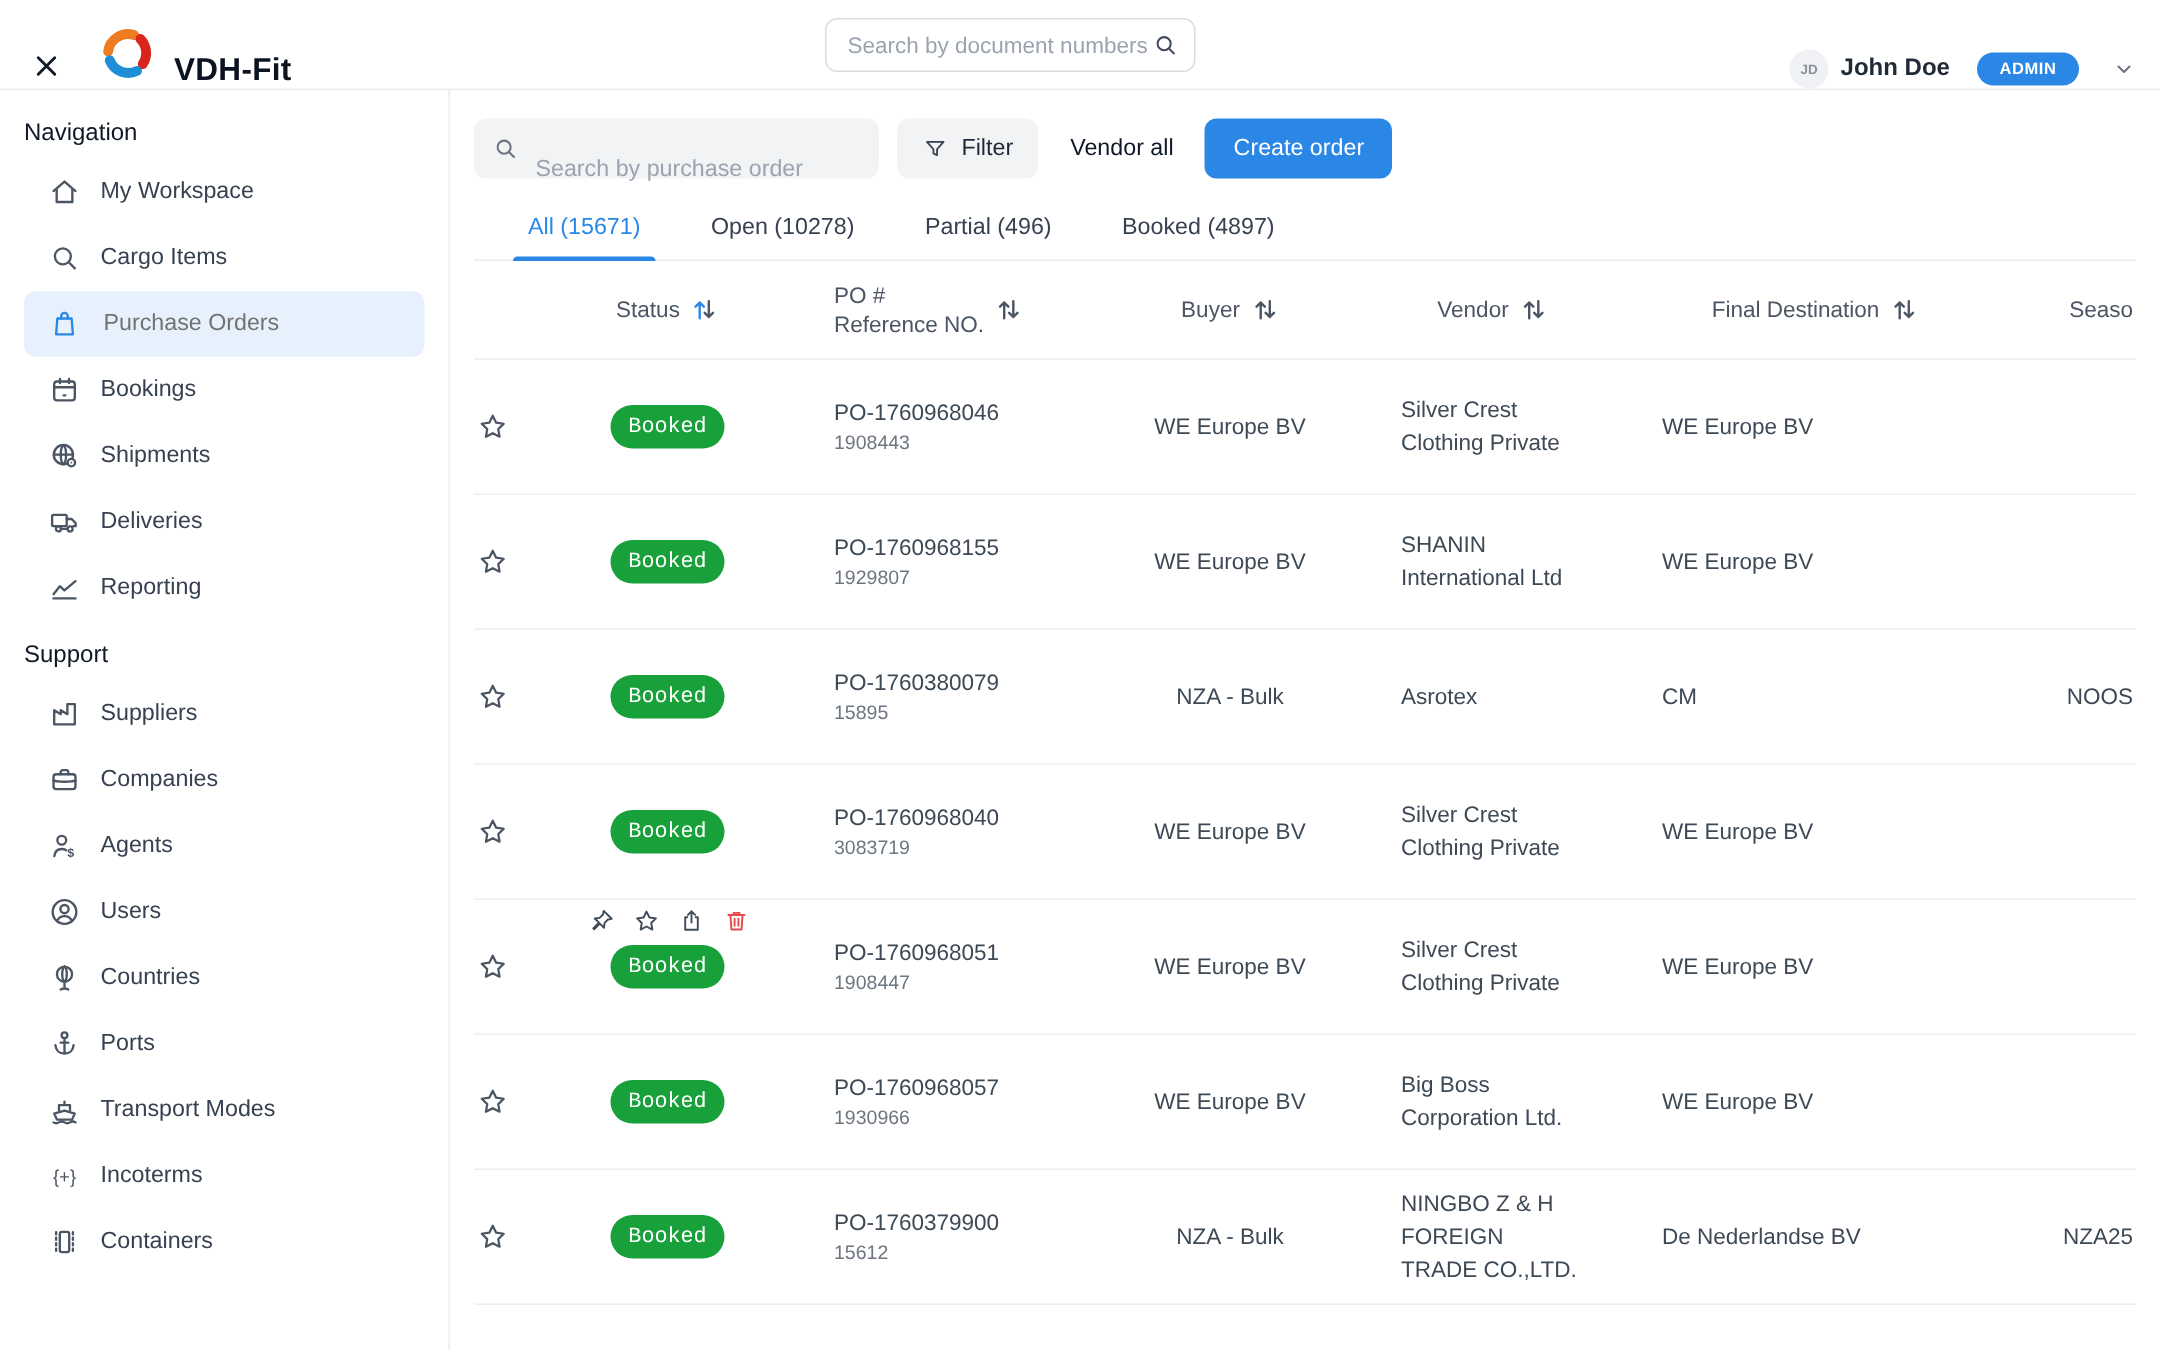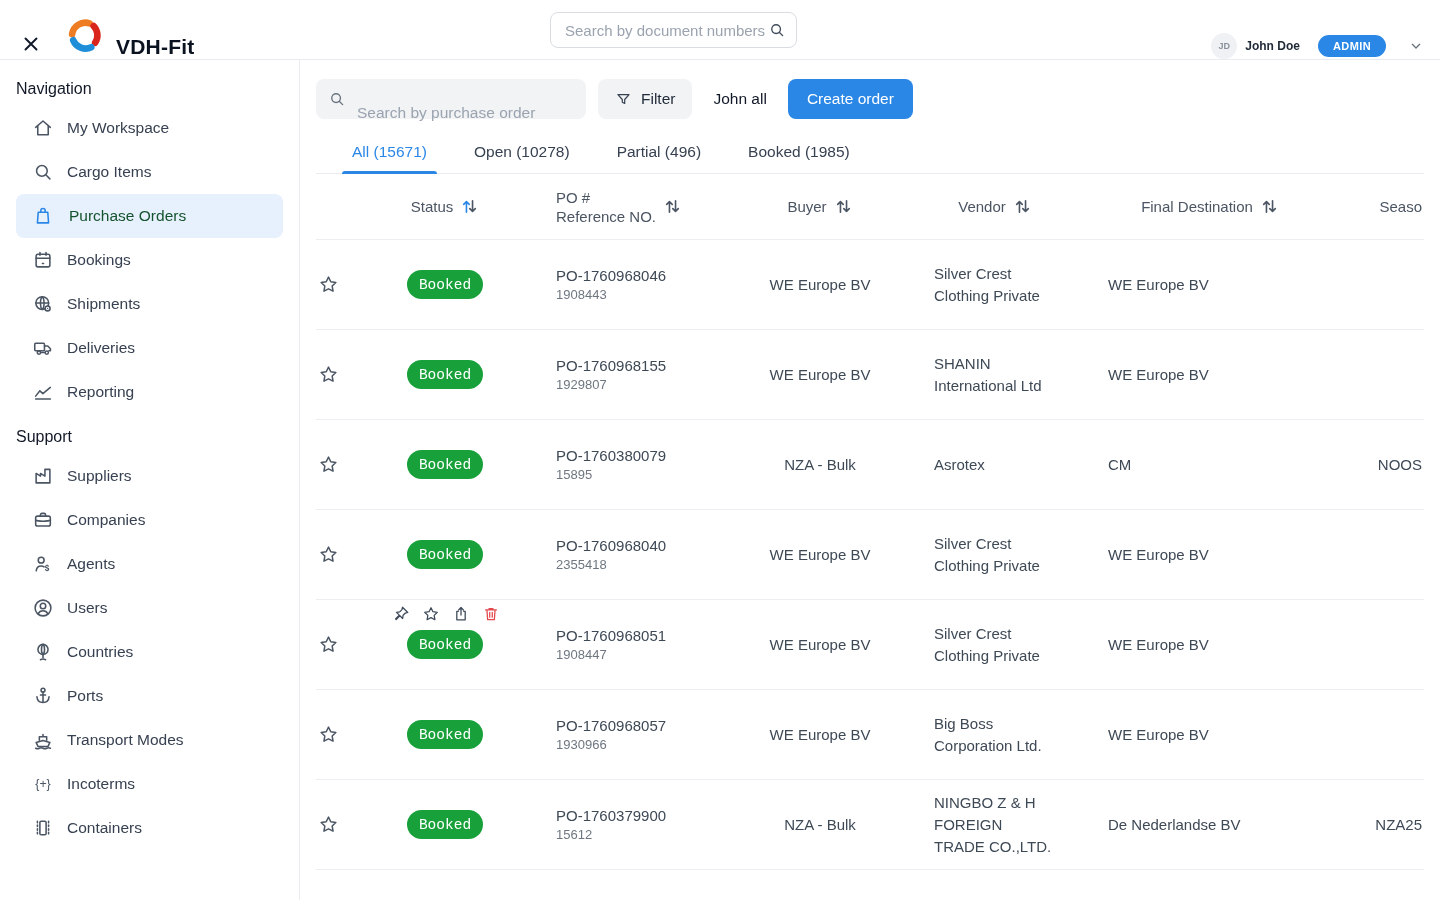--- a/index.html
+++ b/index.html
@@ -22,39 +22,39 @@
   .topbar-search { position:absolute; left:550px; top:12px; width:247px; height:36px;
     border:1px solid #d9dde2; border-radius:8px; display:flex; align-items:center;
     padding:0 10px 0 12px; background:#fff; }
   .topbar-search input { flex:1; border:none; outline:none; font-size:15px; color:#374151; min-width:0; background:transparent; }
   .topbar-search input::placeholder { color:#9aa3af; }
   .topbar-search .s-icon { color:#3f4a5a; display:flex; }
   .topbar-search .s-icon svg { width:18px; height:18px; }
   .topbar-right { margin-left:auto; display:flex; align-items:center; }
   .avatar { width:26px; height:26px; border-radius:50%; background:#f0f1f4; color:#8a919c;
     font-size:9px; font-weight:bold; display:flex; align-items:center; justify-content:center; }
-  .username { font-size:12px; font-weight:bold; color:#1f2937; margin-left:8px; }
+  .username { font-size:16px; font-weight:bold; color:#1f2937; margin-left:8px; }
   .admin-badge { background:#2b87e6; color:#fff; font-size:11px; font-weight:bold;
     padding:5px 15px; border-radius:999px; letter-spacing:.4px; margin-left:18px; }
   .user-chevron { color:#6b7280; margin-left:22px; display:flex; cursor:pointer; background:none; border:none; padding:0; }
   .user-chevron svg { width:16px; height:16px; }
 
   
   .page-body { flex:1; display:flex; min-height:0; }
 
   
   .sidebar { flex:0 0 300px; width:300px; border-right:1px solid #e9ebee;
     padding:20px 16px 0 16px; overflow:hidden; }
   .side-heading { font-size:16px; color:#111827; margin:0 0 8px 0; font-weight:500; }
   .side-section + .side-section .side-heading { margin-top:14px; }
   .side-item { display:flex; align-items:center; gap:13px; height:44px; padding:0 16px;
     border-radius:8px; font-size:15.5px; color:#374151; cursor:pointer; }
   .side-item .icn { width:22px; height:22px; color:#4b5563; display:flex; flex:none; }
   .side-item .icn svg { width:22px; height:22px; }
-  .side-item.active { background:#e7f1fd; color:#14532d;gap:15px; }
+  .side-item.active { background:#e7f1fd; color:#737373;gap:15px; }
   .side-item.active .icn { color:#2b87e6; }
 
   
   .main { flex:1; min-width:0; padding:0 16px; overflow:hidden; }
   .main-header { display:flex; align-items:center; margin-top:18px; height:42px; }
   .page-title { font-size:23px; font-weight:bold; color:#0f172a; margin-right:auto; }
   .po-search { width:270px; height:40px; background:#f1f3f5; border-radius:8px;
     display:flex; align-items:center; gap:9px; padding:0 12px; margin-right:12px; }
   .po-search .s-icon { color:#6b7280; display:flex; }
   .po-search .s-icon svg { width:18px; height:18px; }
@@ -328,29 +328,29 @@
           </span>
           <input type="text" placeholder="Search by purchase order" style="">
         </div>
 
         <button class="filter-btn">
           <svg viewBox="0 0 24 24" fill="none" stroke="currentColor" stroke-width="1.7" stroke-linejoin="round">
               <path d="M4.2 5h15.6l-6.1 7v5.6l-3.4-1.7V12z"></path>
             </svg>
           <span>Filter</span>
         </button>
-        <button class="clear-all">John all</button>
+        <button class="clear-all">Vendor all</button>
         <button class="create-order">Create order</button>
       </div>
 
       <div class="tabs" id="tabs">
           <div class="tab active">All (15671)</div>
           <div class="tab">Open (10278)</div>
           <div class="tab">Partial (496)</div>
-          <div class="tab">Booked (1985)</div>
+          <div class="tab">Booked (4897)</div>
         </div>
 
       <div class="thead" id="thead">
           <div class="c-star"></div>
           <div class="c-status">
             <div class="hcell">
               <div class="">Status</div>
               <span class="sort-ic sorted-asc">
                 <svg viewBox="0 0 20 20" fill="none" stroke-width="1.7" stroke-linecap="round" stroke-linejoin="round">
                   <path class="su" d="M6.8 16V4.9M3.9 7.8 6.8 4.9l2.9 2.9"></path>
@@ -493,21 +493,21 @@
                 <svg viewBox="0 0 24 24" fill="none" stroke="currentColor" stroke-width="1.7" stroke-linecap="round" stroke-linejoin="round">
                   <path d="m12 3.6 2.6 5.3 5.8.8-4.2 4.1 1 5.8-5.2-2.7-5.2 2.7 1-5.8-4.2-4.1 5.8-.8z"></path>
                 </svg>
               </button>
             </div>
             <div class="c-status">
               <span class="badge">Booked</span>
             </div>
             <div class="c-po">
               <div class="po-num">PO-1760968040</div>
-              <div class="po-ref">2355418</div>
+              <div class="po-ref">3083719</div>
             </div>
             <div class="c-buyer">WE Europe BV</div>
             <div class="c-vendor">
               <div class="vendor-lines">
                 <div>Silver Crest</div>
                 <div>Clothing Private</div>
               </div>
             </div>
             <div class="c-dest">WE Europe BV</div>
             <div class="c-season"></div>

